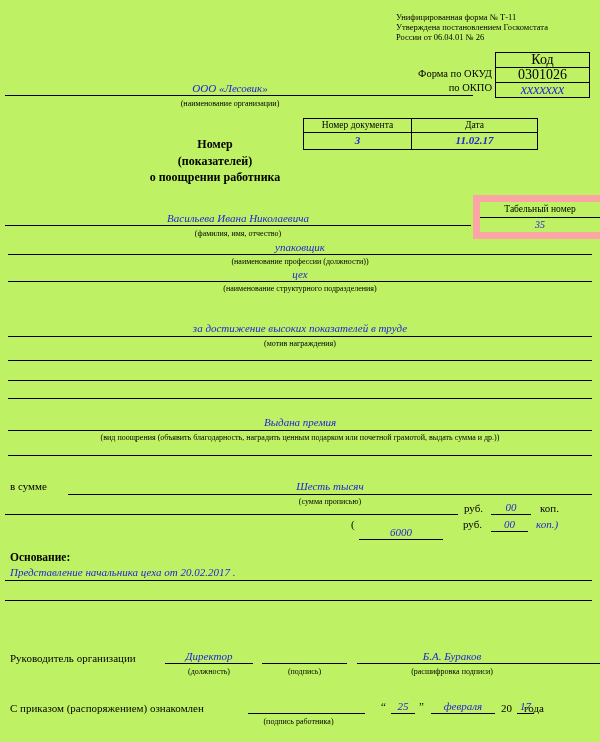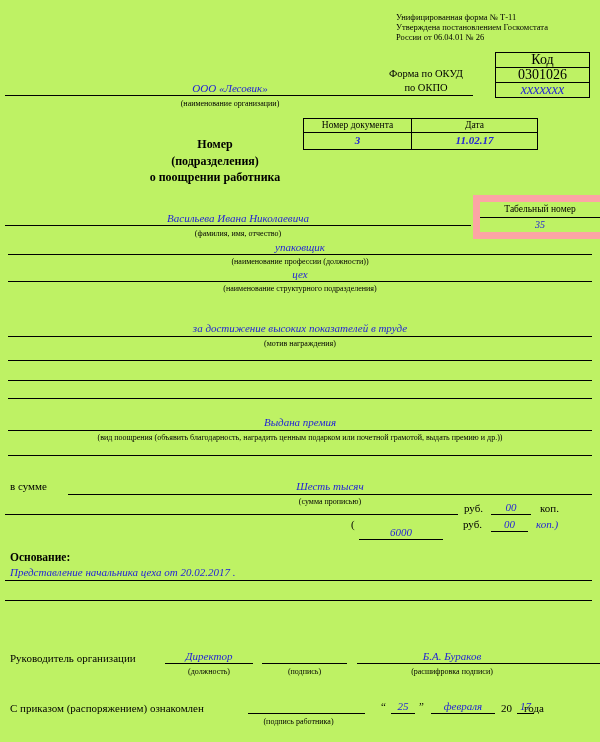--- a/index.html
+++ b/index.html
@@ -2,21 +2,21 @@
 <html><head>
 <meta charset="utf-8">
 <style>
   html,body{margin:0;padding:0;background:#fff;}
   .page{
     position:relative;width:600px;height:742px;background:#bef264;
     font-family:"Liberation Serif","DejaVu Serif",serif;color:#000;
     font-size:11px;overflow:hidden;
   }
   .abs{position:absolute;}
-  .r{text-align:center;}
+  .r{text-align:right;}
   .b{font-weight:bold;}
   .fill{color:#2323d6;font-style:italic;}
   .fillb{color:#2323d6;font-style:italic;font-weight:bold;}
   .uline{border-bottom:1px solid #000;}
   .hline{position:absolute;height:0;border-bottom:1px solid #000;}
   .cap{font-size:8px;line-height:9px;text-align:center;}
   .note{font-size:8.5px;line-height:10px;}
   .lbl{font-size:10.5px;}
   
   .code-box{left:495px;top:52px;width:93px;border:1px solid #000;}
@@ -61,21 +61,21 @@
 
   <div class="abs doc-table">
     <div class="cell hd">Номер документа</div>
     <div class="cell hd col2">Дата</div>
     <div class="cell vl fillb">3</div>
     <div class="cell vl col2 fillb">11.02.17</div>
   </div>
 
   <div class="abs title">
     <div>Номер</div>
-    <div>(подразделения)</div>
+    <div>(показателей)</div>
     <div>о поощрении работника</div>
   </div>
 
   <div class="abs pn-box">
     <div class="hd">Табельный номер</div>
     <div class="vl fill">35</div>
   </div>
 
   <div class="abs val-line fill" style="left:5px;top:211px;width:466px;">Васильева Ивана Николаевича</div>
   <div class="abs cap" style="left:5px;top:229px;width:466px;">(фамилия, имя, отчество)</div>
@@ -87,21 +87,21 @@
   <div class="abs cap" style="left:8px;top:284px;width:584px;">(наименование структурного подразделения)</div>
 
   <div class="abs val-line fill v15" style="left:8px;top:321px;width:584px;">за достижение высоких показателей в труде</div>
   <div class="abs cap" style="left:8px;top:339px;width:584px;">(мотив награждения)</div>
 
   <div class="hline" style="left:8px;top:360px;width:584px;"></div>
   <div class="hline" style="left:8px;top:380px;width:584px;"></div>
   <div class="hline" style="left:8px;top:398px;width:584px;"></div>
 
   <div class="abs val-line fill v16" style="left:8px;top:414px;width:584px;">Выдана премия</div>
-  <div class="abs cap" style="left:8px;top:433px;width:584px;">(вид поощрения (объявить благодарность, наградить ценным подарком или почетной грамотой, выдать премию и др.))</div>
+  <div class="abs cap" style="left:8px;top:433px;width:584px;">(вид поощрения (объявить благодарность, наградить ценным подарком или почетной грамотой, выдать сумма и др.))</div>
   <div class="hline" style="left:8px;top:455px;width:584px;"></div>
 
   <div class="abs" style="left:10px;top:480px;">в сумме</div>
   <div class="abs val-line fill v15" style="left:68px;top:479px;width:524px;">Шесть тысяч</div>
   <div class="abs cap" style="left:68px;top:497px;width:524px;">(сумма прописью)</div>
 
   <div class="hline" style="left:5px;top:514px;width:453px;"></div>
   <div class="abs" style="left:464px;top:502px;">руб.</div>
   <div class="abs val-line fill" style="left:491px;top:500px;width:40px;">00</div>
   <div class="abs" style="left:540px;top:502px;">коп.</div>

